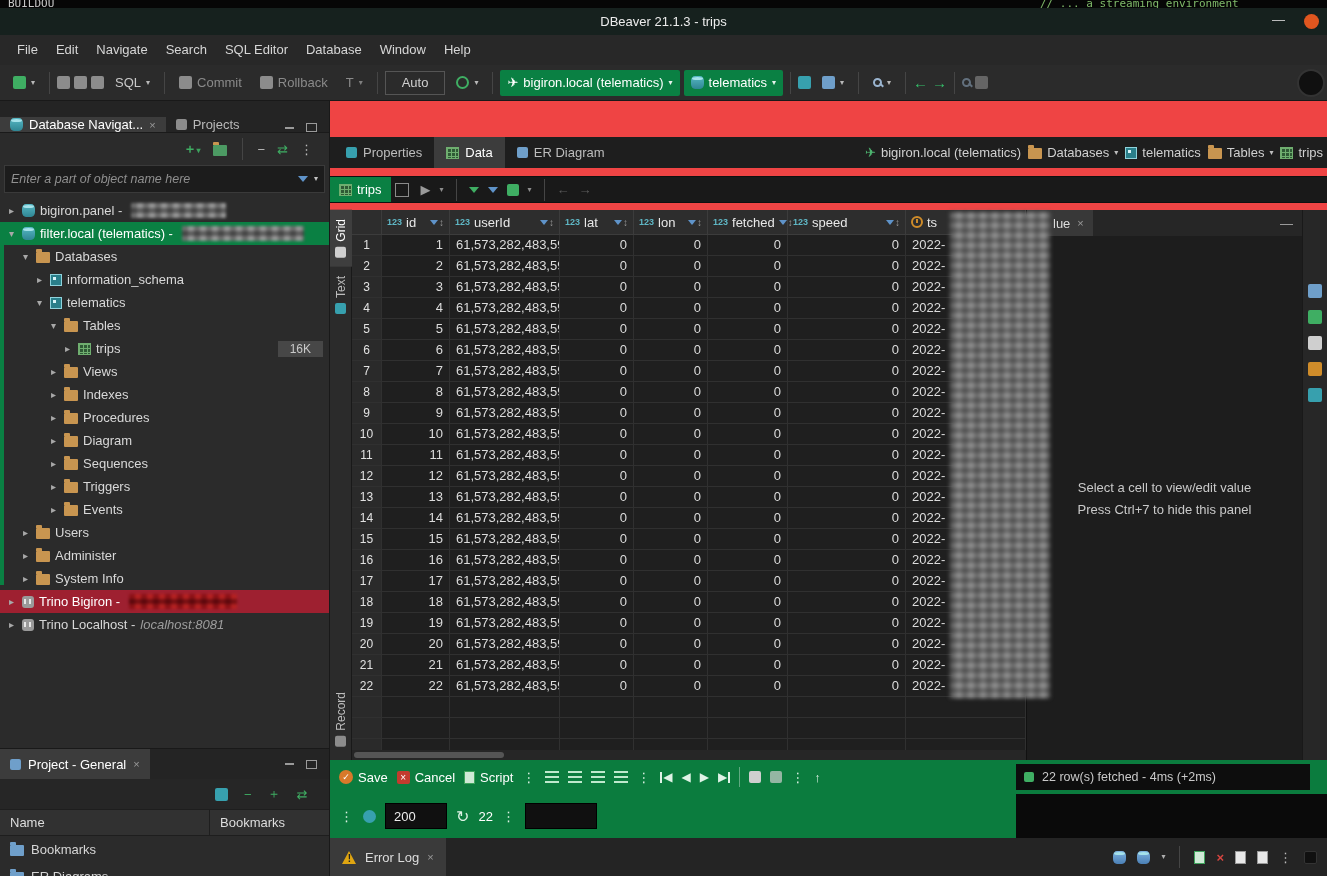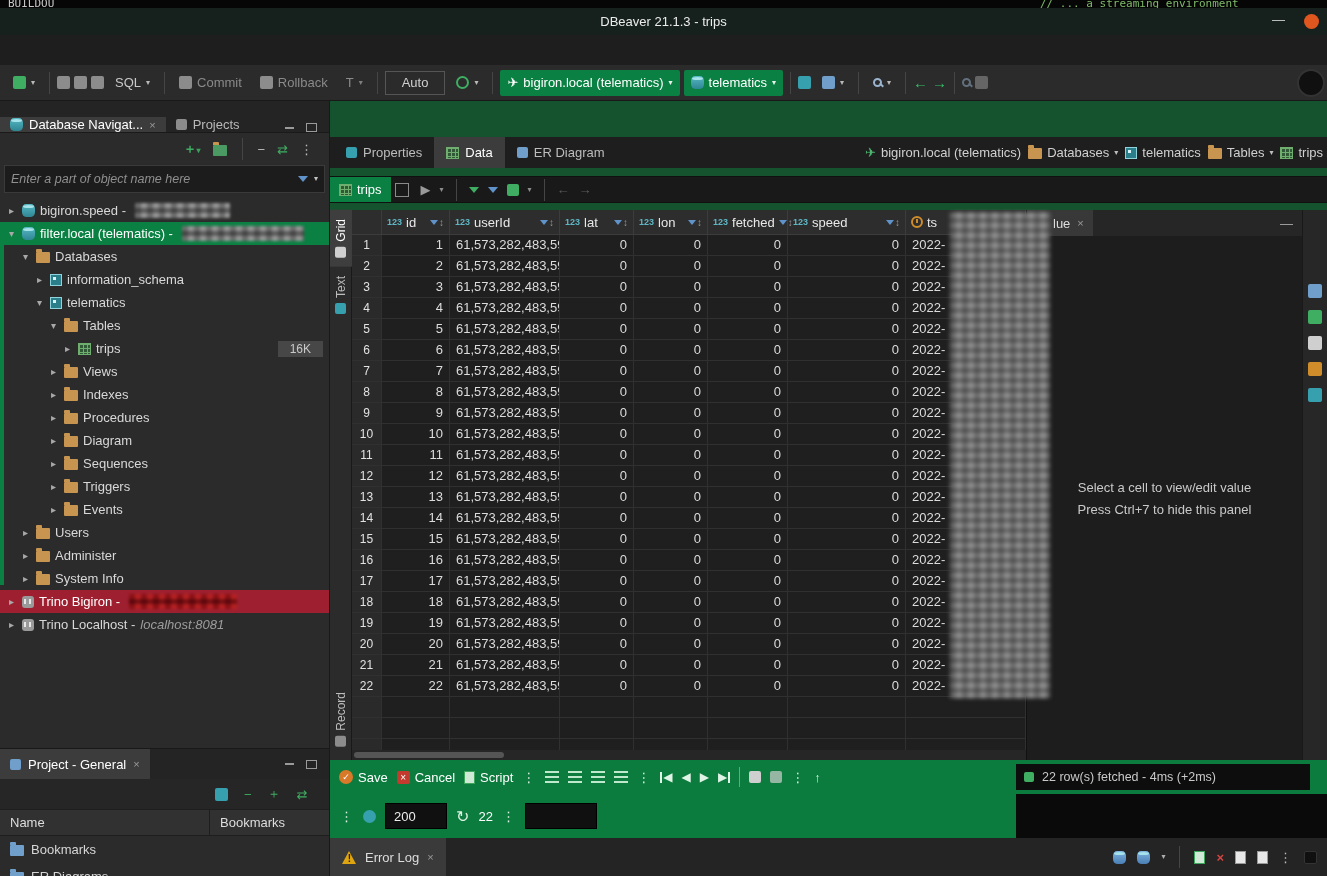--- a/index.html
+++ b/index.html
@@ -80,21 +80,21 @@
   
   .pp{position:absolute;left:0;right:0;bottom:0;height:128px;background:#2b2b2b;border-top:1px solid #191919}
   .pp-tabs{height:30px;background:#242424;display:flex;align-items:center}
   .pp-tab{background:#3c3c3c;color:#fff;display:flex;align-items:center;gap:7px;padding:0 10px;height:100%}
   .pp-toolbar{height:30px;display:flex;align-items:center;gap:16px;padding-left:215px;background:#262626}
   .pp-head{display:flex;height:27px;background:#313131;border-top:1px solid #1e1e1e;border-bottom:1px solid #1e1e1e;color:#ddd;align-items:center}
   .pp-col1{width:210px;padding-left:10px;border-right:1px solid #1e1e1e;height:100%;display:flex;align-items:center}
   .pp-col2{padding-left:10px}
   .pp-row{display:flex;align-items:center;height:27px;gap:7px;padding-left:10px;color:#d6d6d6}
   
-  .main{left:330px;top:101px;right:0;bottom:0;background:#14532d}
+  .main{left:330px;top:101px;right:0;bottom:0;background:#ef4444}
   .editor-tabs{position:absolute;left:0;top:36px;right:0;height:31px;display:flex;align-items:stretch;padding-left:4px;background:#1e1e1e}
   .etab{display:flex;align-items:center;gap:6px;padding:0 12px;color:#bdbdbd}
   .etab.active{background:#3c3c3c;color:#fff}
   .breadcrumb{margin-left:auto;display:flex;align-items:center;gap:7px;padding-right:4px;color:#d0d0d0;white-space:nowrap}
   .bc-item{display:flex;align-items:center;gap:5px}
   
   .filter-bar{position:absolute;left:0;top:75px;right:0;height:27px;background:#191919;border-top:1px solid #101010;border-bottom:1px solid #101010;display:flex;align-items:center}
   .chip{background:#0a8043;color:#fff;height:100%;display:flex;align-items:center;gap:5px;padding:0 9px;flex:none}
   .fb-exp{width:14px;height:14px;border:1px solid #8a8a8a;margin:0 4px;flex:none}
   .fb-input{flex:1;height:100%;background:#1f1f1f;border:none;outline:none;color:#8a8a8a;font-style:italic;padding:0 10px;font-size:13px;font-family:"Liberation Sans",sans-serif;min-width:0}
@@ -169,20 +169,30 @@
     <span class="frag-left">BUILDOU</span>
     <span class="frag-right">// ... a streaming environment</span>
   </div>
 
   <div class="abs titlebar">
     <span>DBeaver 21.1.3 - trips</span>
     <span class="win-min">—</span>
     <span class="win-close"></span>
   </div>
 
+  <div class="abs menubar">
+      <div class="menu-item">File</div>
+      <div class="menu-item">Edit</div>
+      <div class="menu-item">Navigate</div>
+      <div class="menu-item">Search</div>
+      <div class="menu-item">SQL Editor</div>
+      <div class="menu-item">Database</div>
+      <div class="menu-item">Window</div>
+      <div class="menu-item">Help</div>
+    </div>
 
   <div class="abs toolbar">
     <span class="tbtn">
         <span class="sq c-green"></span>
         <span class="caret">▾</span>
       </span>
     <span class="sep"></span>
     <span class="sq c-gray"></span>
     <span class="sq c-gray"></span>
     <span class="sq c-gray"></span>
@@ -264,21 +274,21 @@
     <div class="nav-filter">
       <input type="text" readonly="" placeholder="Enter a part of object name here" style="">
       <span class="funnel"></span>
       <span class="caret">▾</span>
     </div>
     <div class="green-strip"></div>
     <div class="tree">
         <div class="trow" style="padding-left: 6px;">
           <span class="arrow">▸</span>
           <span class="ic ic-db"></span>
-          <span class="tlabel">bigiron.speed - </span>
+          <span class="tlabel">bigiron.panel - </span>
           <span class="redact"></span>
         </div>
         <div class="trow sel" style="padding-left: 6px;">
           <span class="arrow">▾</span>
           <span class="ic ic-db"></span>
           <span class="tlabel">filter.local (telematics) - </span>
           <span class="redact w2"></span>
         </div>
         <div class="trow" style="padding-left: 20px;">
           <span class="arrow">▾</span>

